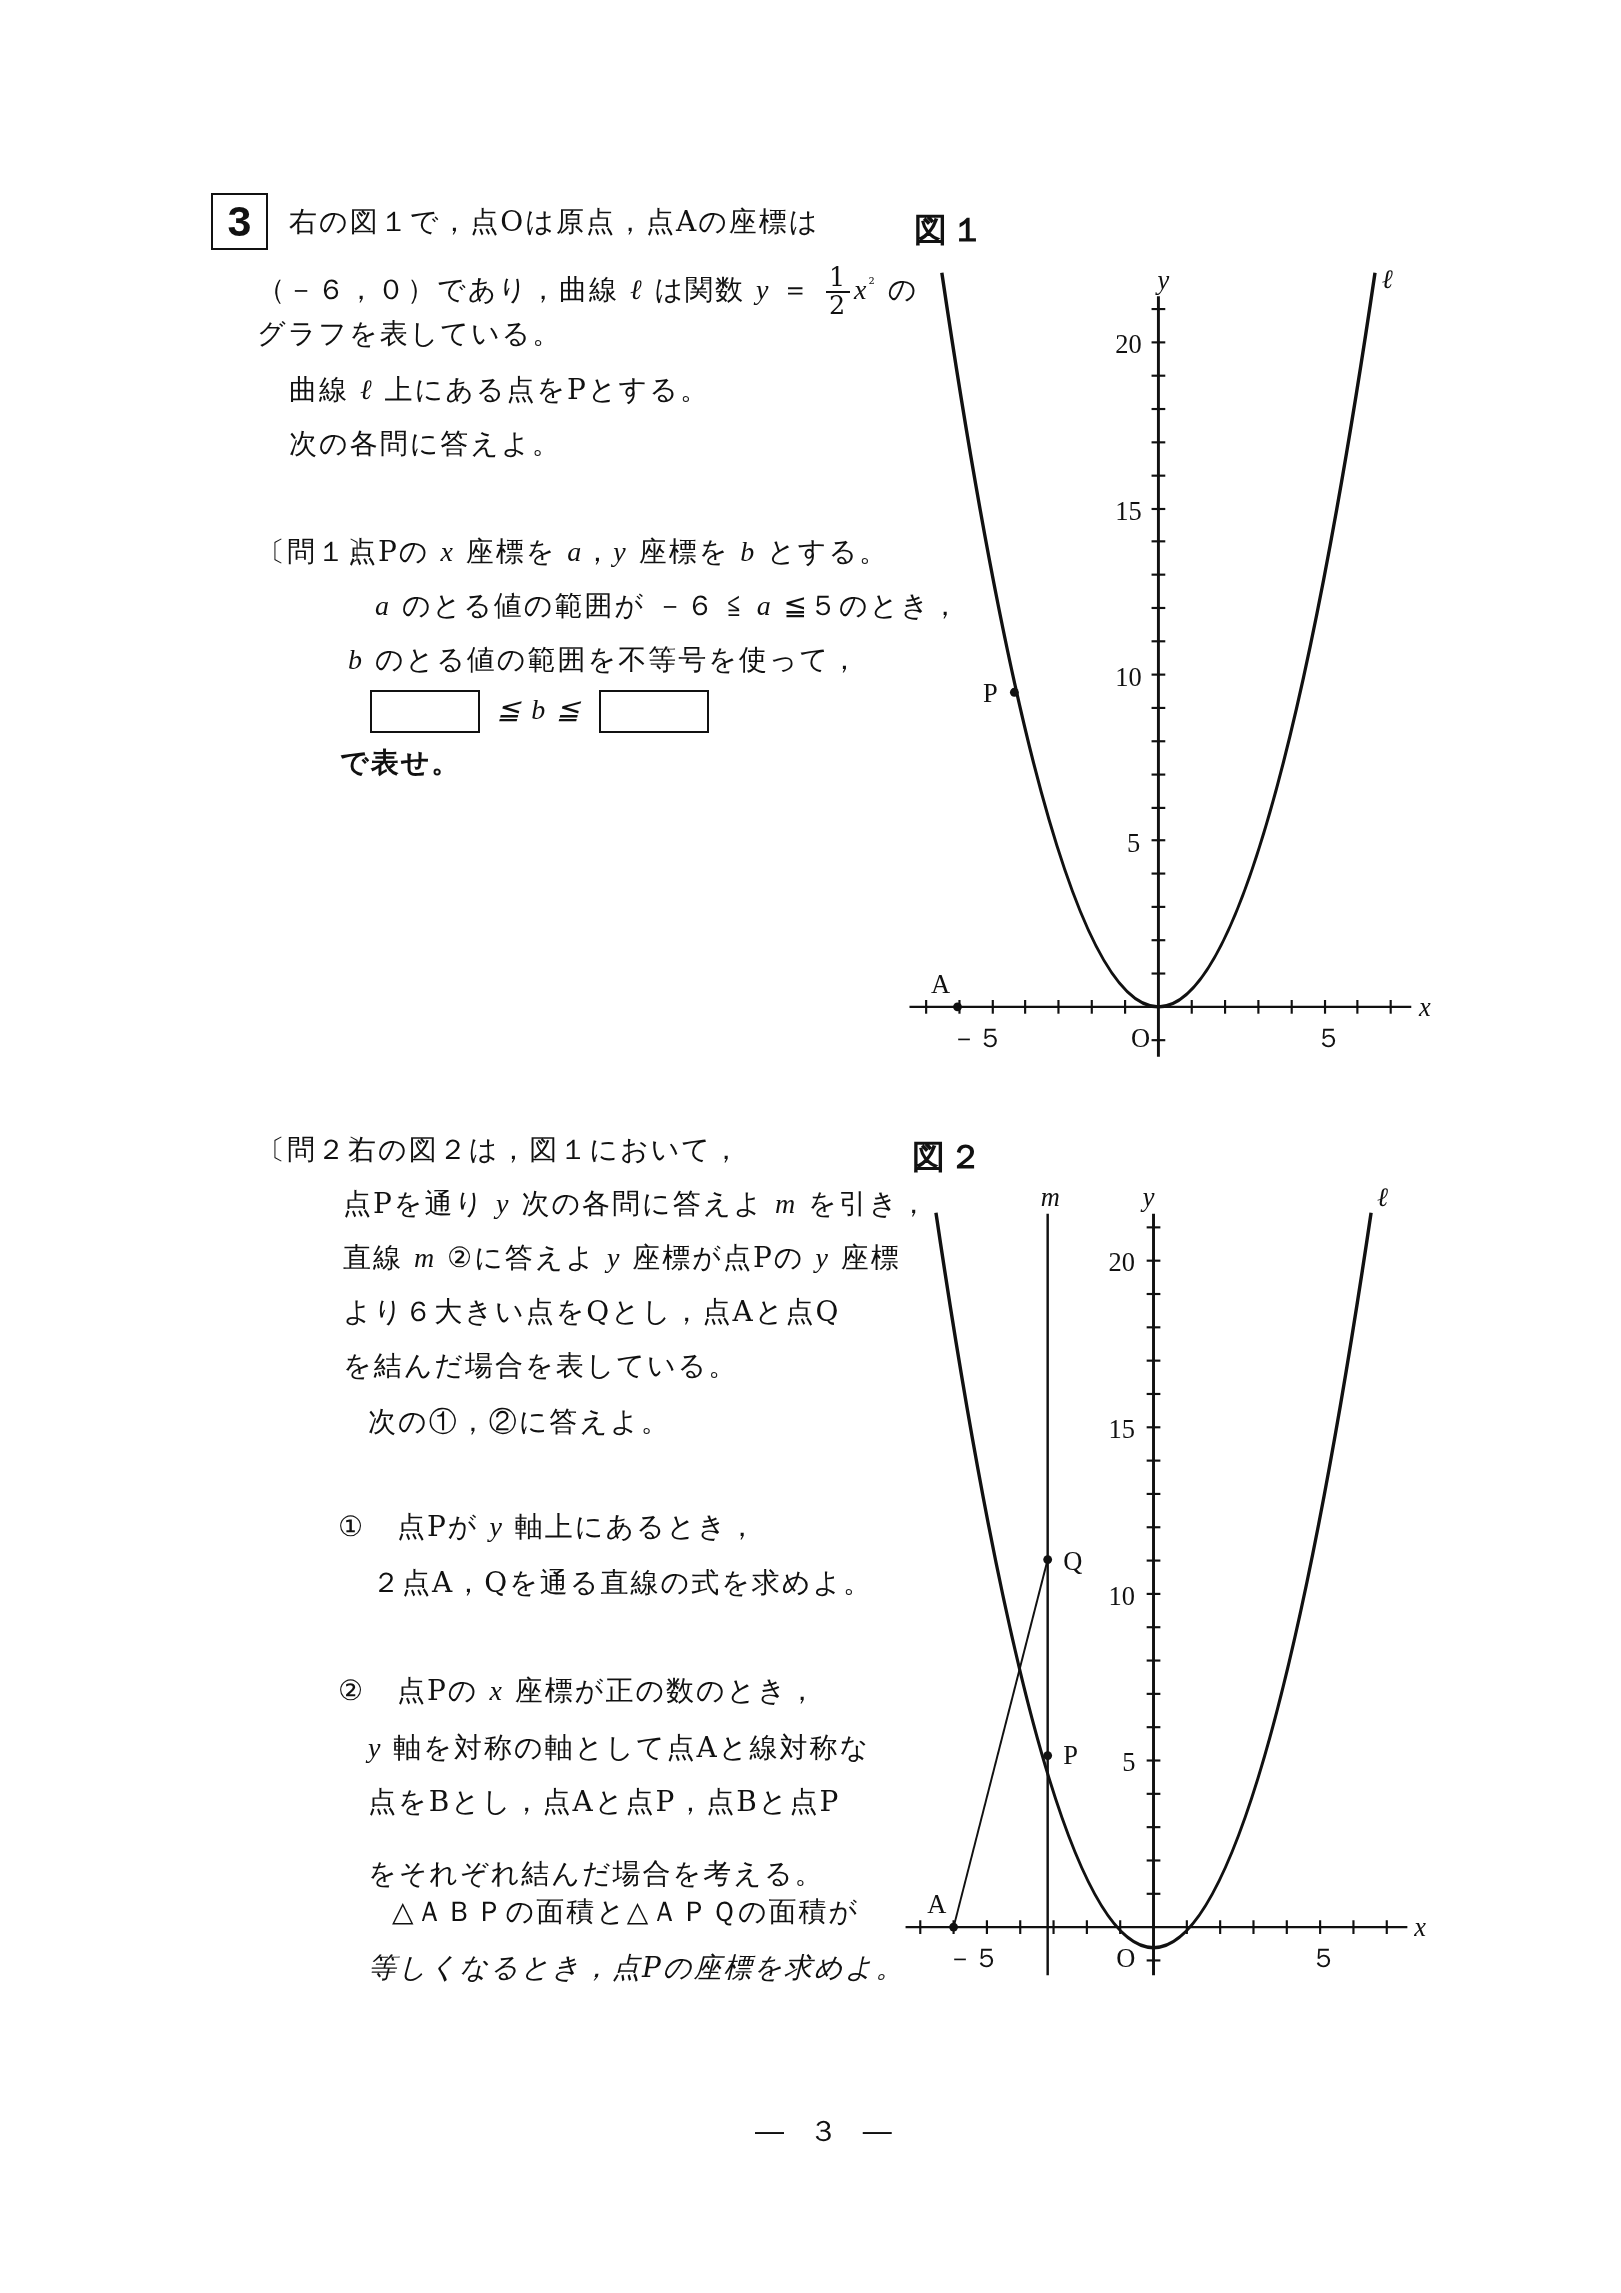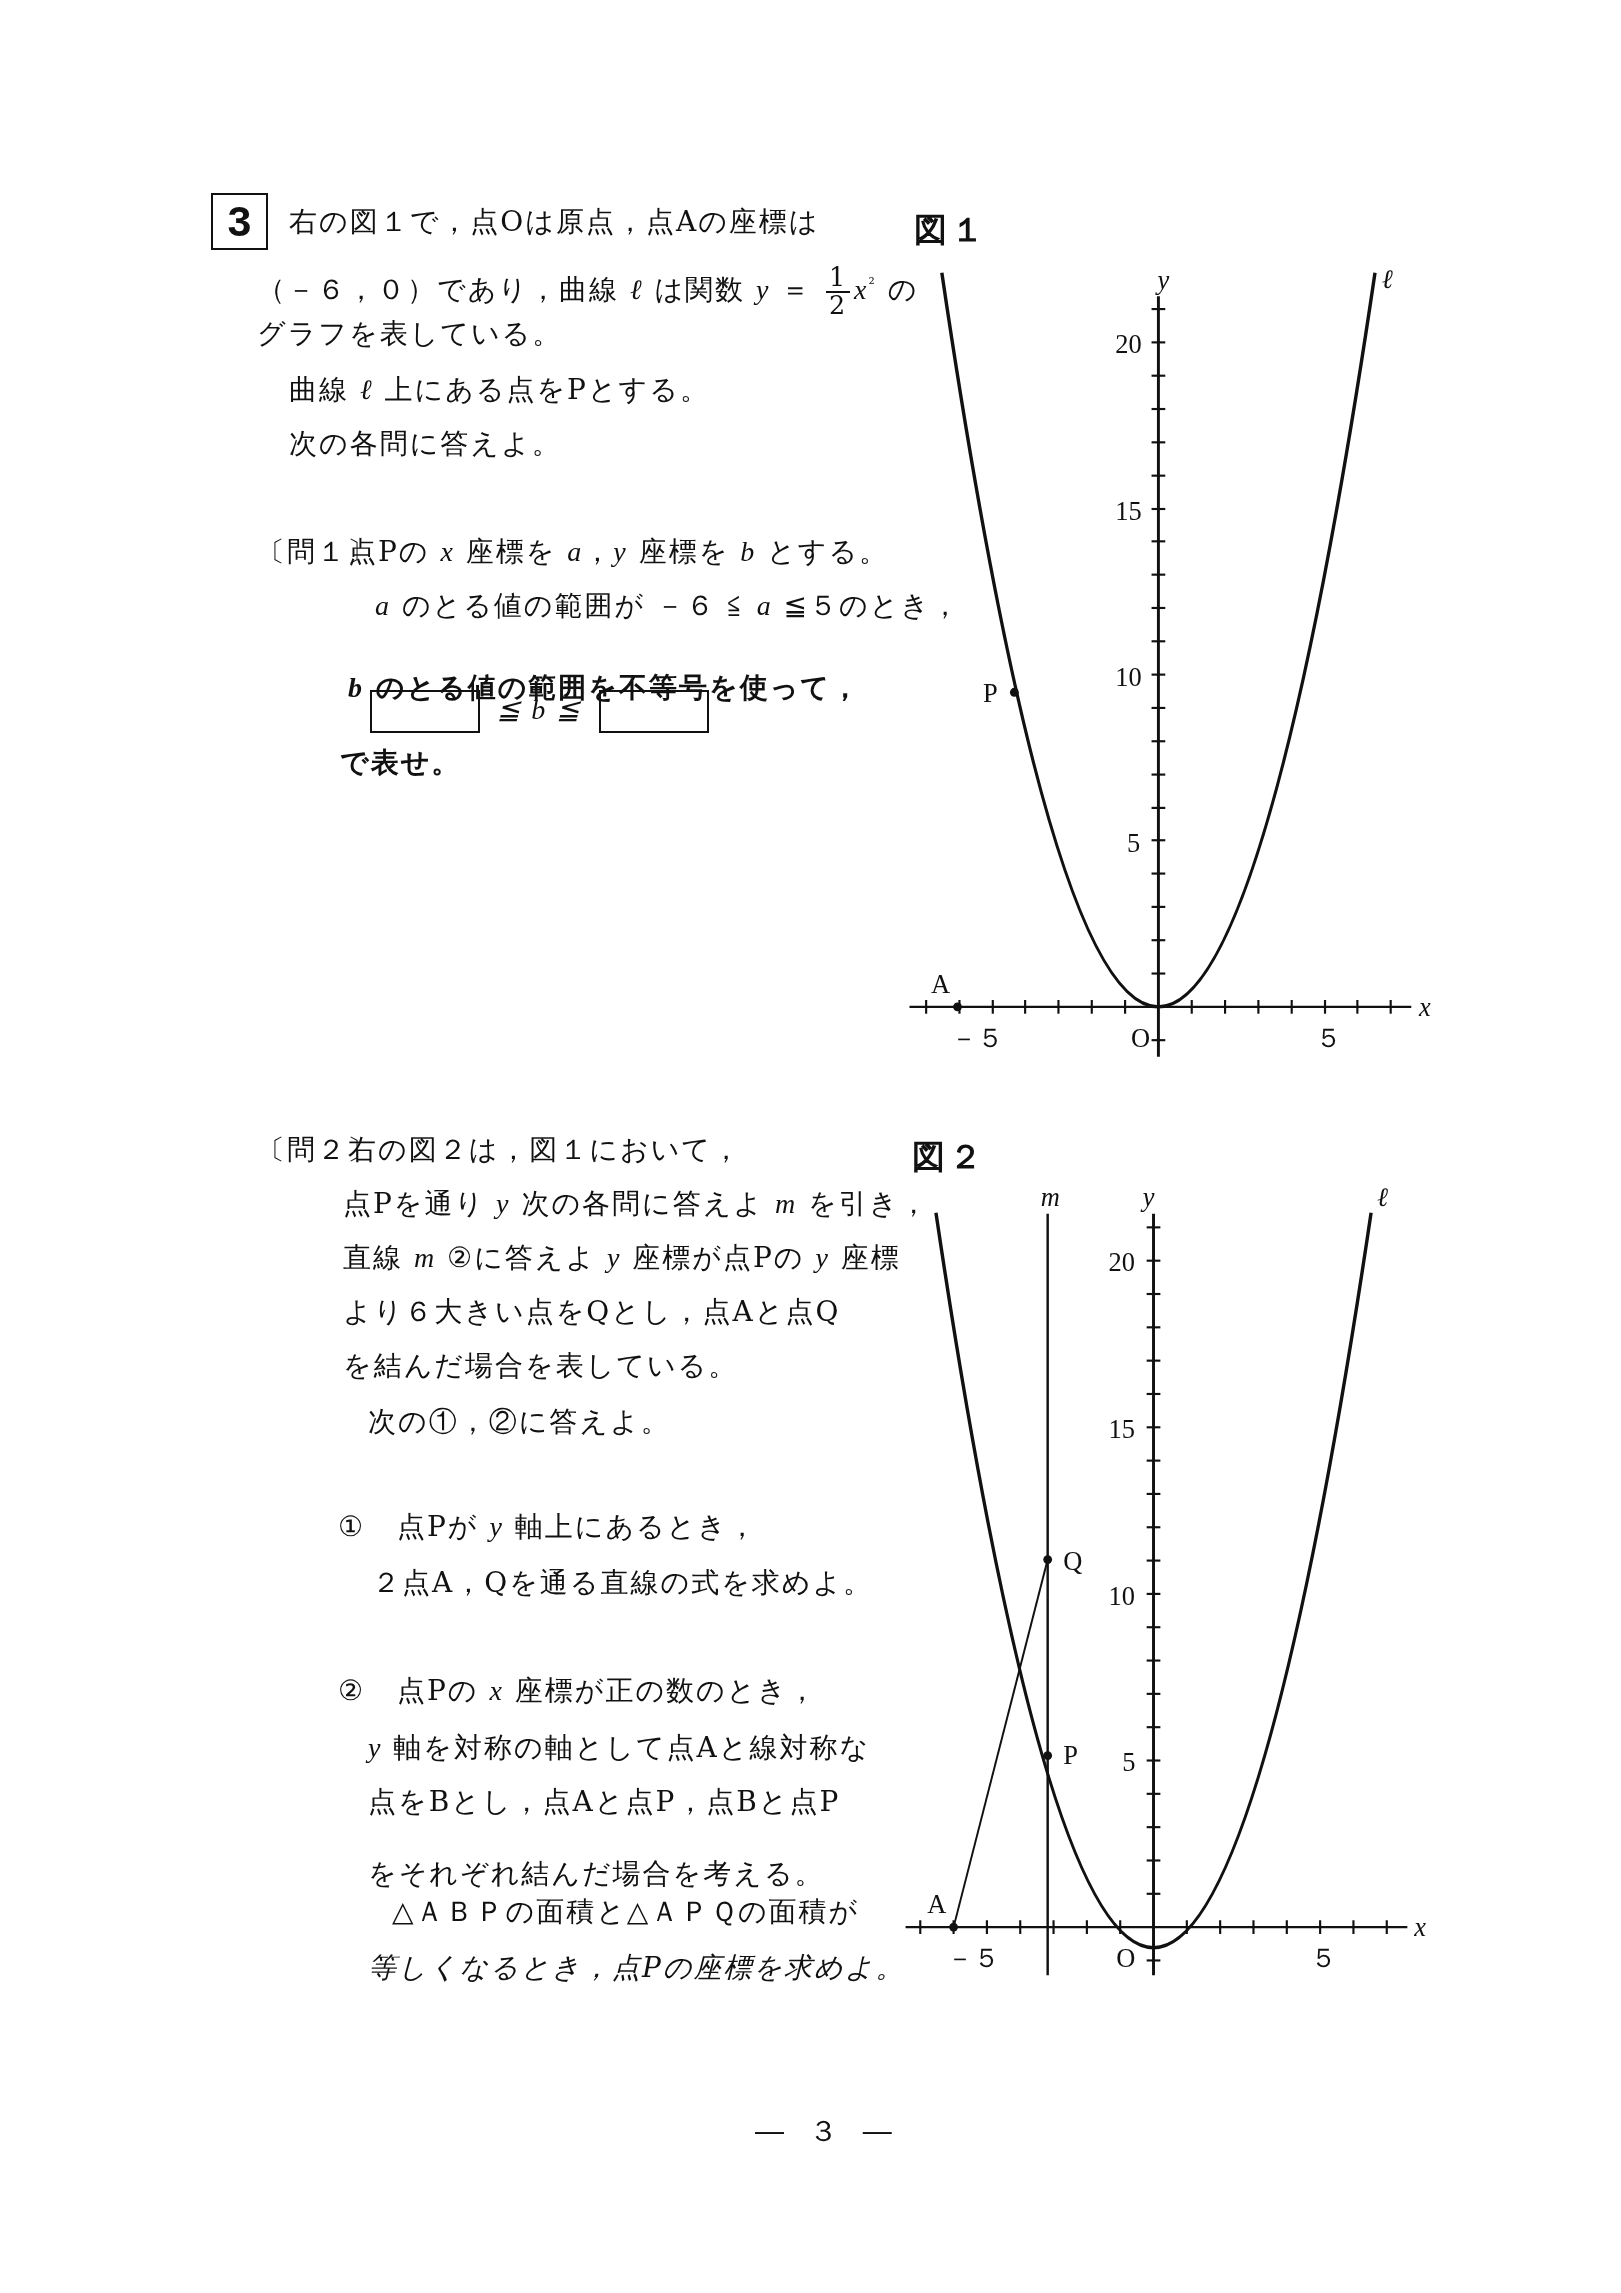--- a/index.html
+++ b/index.html
@@ -37,21 +37,21 @@
 </div>
 <div class="line" style="left:289px; top:426px;">次の各問に答えよ。</div>
 
 <div class="line" style="left:257px; top:534px;">〔問１〕</div>
 <div class="line" style="left:348px; top:534px;">
   <span>点Pの </span><span class="i">x</span><span> 座標を </span><span class="i">a</span><span>，</span><span class="i">y</span><span> 座標を </span><span class="i">b</span><span> とする。</span>
 </div>
 <div class="line" style="left:375px; top:588px;">
   <span class="i">a</span><span> のとる値の範囲が －６ ≦ </span><span class="i">a</span><span> ≦５のとき，</span>
 </div>
-<div class="line" style="left:348px; top:670px;font-weight:bold;">
+<div class="line" style="left:348px; top:642px;">
   <span class="i">b</span><span> のとる値の範囲を不等号を使って，</span>
 </div>
 <div class="line" style="left:370px; top:688px; line-height:43px;">
   <span class="ansbox"></span>
   <span class="i" style="margin:0 5.9px;">≦ b ≦</span>
   <span class="ansbox"></span>
 </div>
 <div class="line" style="left:340px; top:745px;font-weight:bold;">で表せ。</div>
 
 <div class="line" style="left:257px; top:1132px;">〔問２〕</div>

